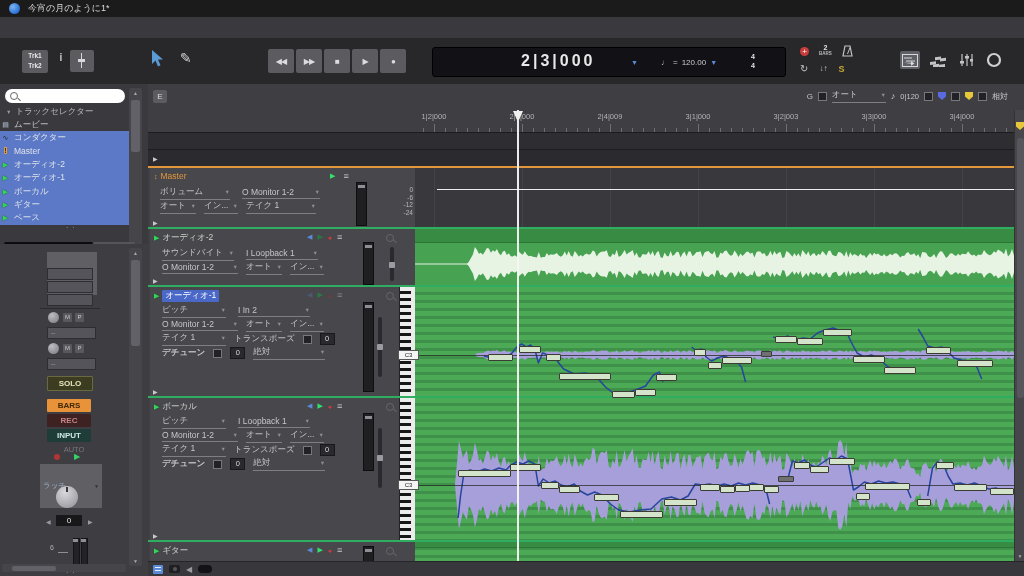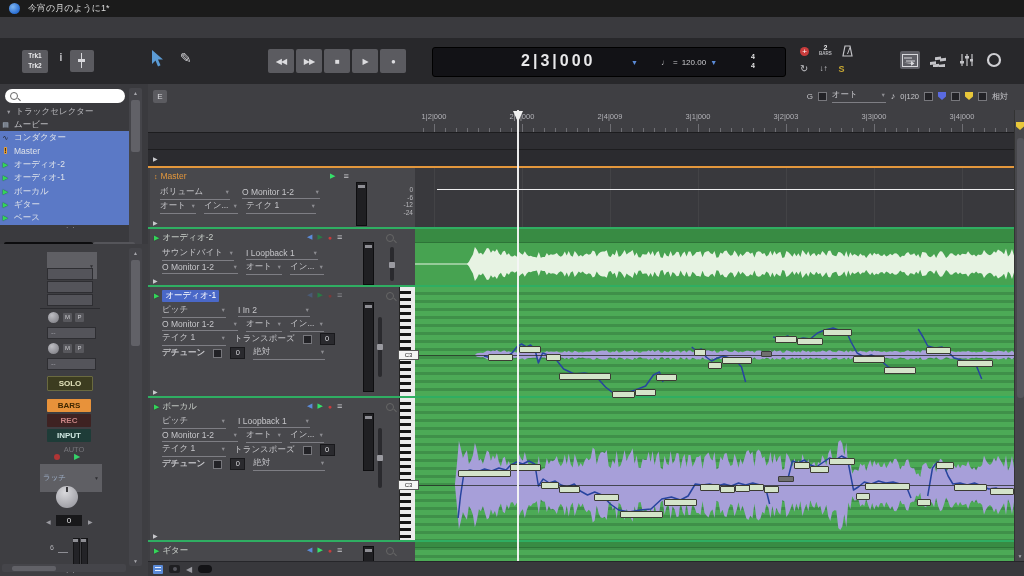--- a/index.html
+++ b/index.html
@@ -59,21 +59,21 @@
   .t-ic{width:11px;display:inline-block;text-align:center;margin-right:3px;font-size:7px;}
   .warn-ic{width:8px;height:8px;background:#e8a13c;border-radius:1px;color:#3a2500;font-size:7px;font-weight:bold;text-align:center;line-height:8px;}
   .flag-ic{color:#35d45a;text-shadow:0 0 1px #0a3a14;font-size:7px;}
   .dots{color:#9a9aa0;font-size:7px;letter-spacing:4px;}
   #tabs{left:4px;top:158px;display:flex;}
   .tab{font-size:7.5px;padding:2px 6px;border-radius:2px 2px 0 0;}
   .tab.on{background:#0c0c0e;color:#e9e9eb;}
   .tab.off{background:#55555a;color:#8e8e93;}
   #strip{left:0;top:160px;width:148px;height:332px;background:#3e3e42;}
   .slotbox{position:absolute;left:47px;width:44px;background:#54545a;border:1px solid #2e2e32;}
-  .dd-s{position:absolute;background:#5f5f64;color:#9fb0c8;font-size:7.5px;display:flex;align-items:center;justify-content:space-between;padding:8px 3px;}
+  .dd-s{position:absolute;background:#5f5f64;color:#9fb0c8;font-size:7.5px;display:flex;align-items:center;justify-content:space-between;padding:16px 3px;}
   .knob-s{position:absolute;width:11px;height:11px;border-radius:50%;background:radial-gradient(circle at 35% 30%,#bdbdc2,#77777d);}
   .mp{position:absolute;width:9px;height:9px;background:#58585d;color:#c9c9cd;font-size:6px;text-align:center;line-height:9px;border-radius:1px;}
   .strip-btn{position:absolute;left:47px;width:44px;height:13px;font-size:8px;font-weight:bold;text-align:center;line-height:13px;border-radius:1px;}
   #b-solo{background:#3c3c20;color:#e4e4bc;border:1px solid #6a6a40;}
   #b-mute{background:#e8923a;color:#402800;}
   #b-rec{background:#3e2222;color:#c88484;}
   #b-input{background:#1e3c38;color:#cfe8e2;}
   #auto-lbl{position:absolute;left:0;width:148px;text-align:center;color:#77777c;font-size:7.5px;}
   #pan-knob{position:absolute;left:56px;width:22px;height:22px;border-radius:50%;background:radial-gradient(circle at 40% 30%,#d8d8dc,#8f8f96);}
   #pan-knob::after{content:'';position:absolute;left:10px;top:1px;width:1.5px;height:5px;background:#3a3a3e;}

